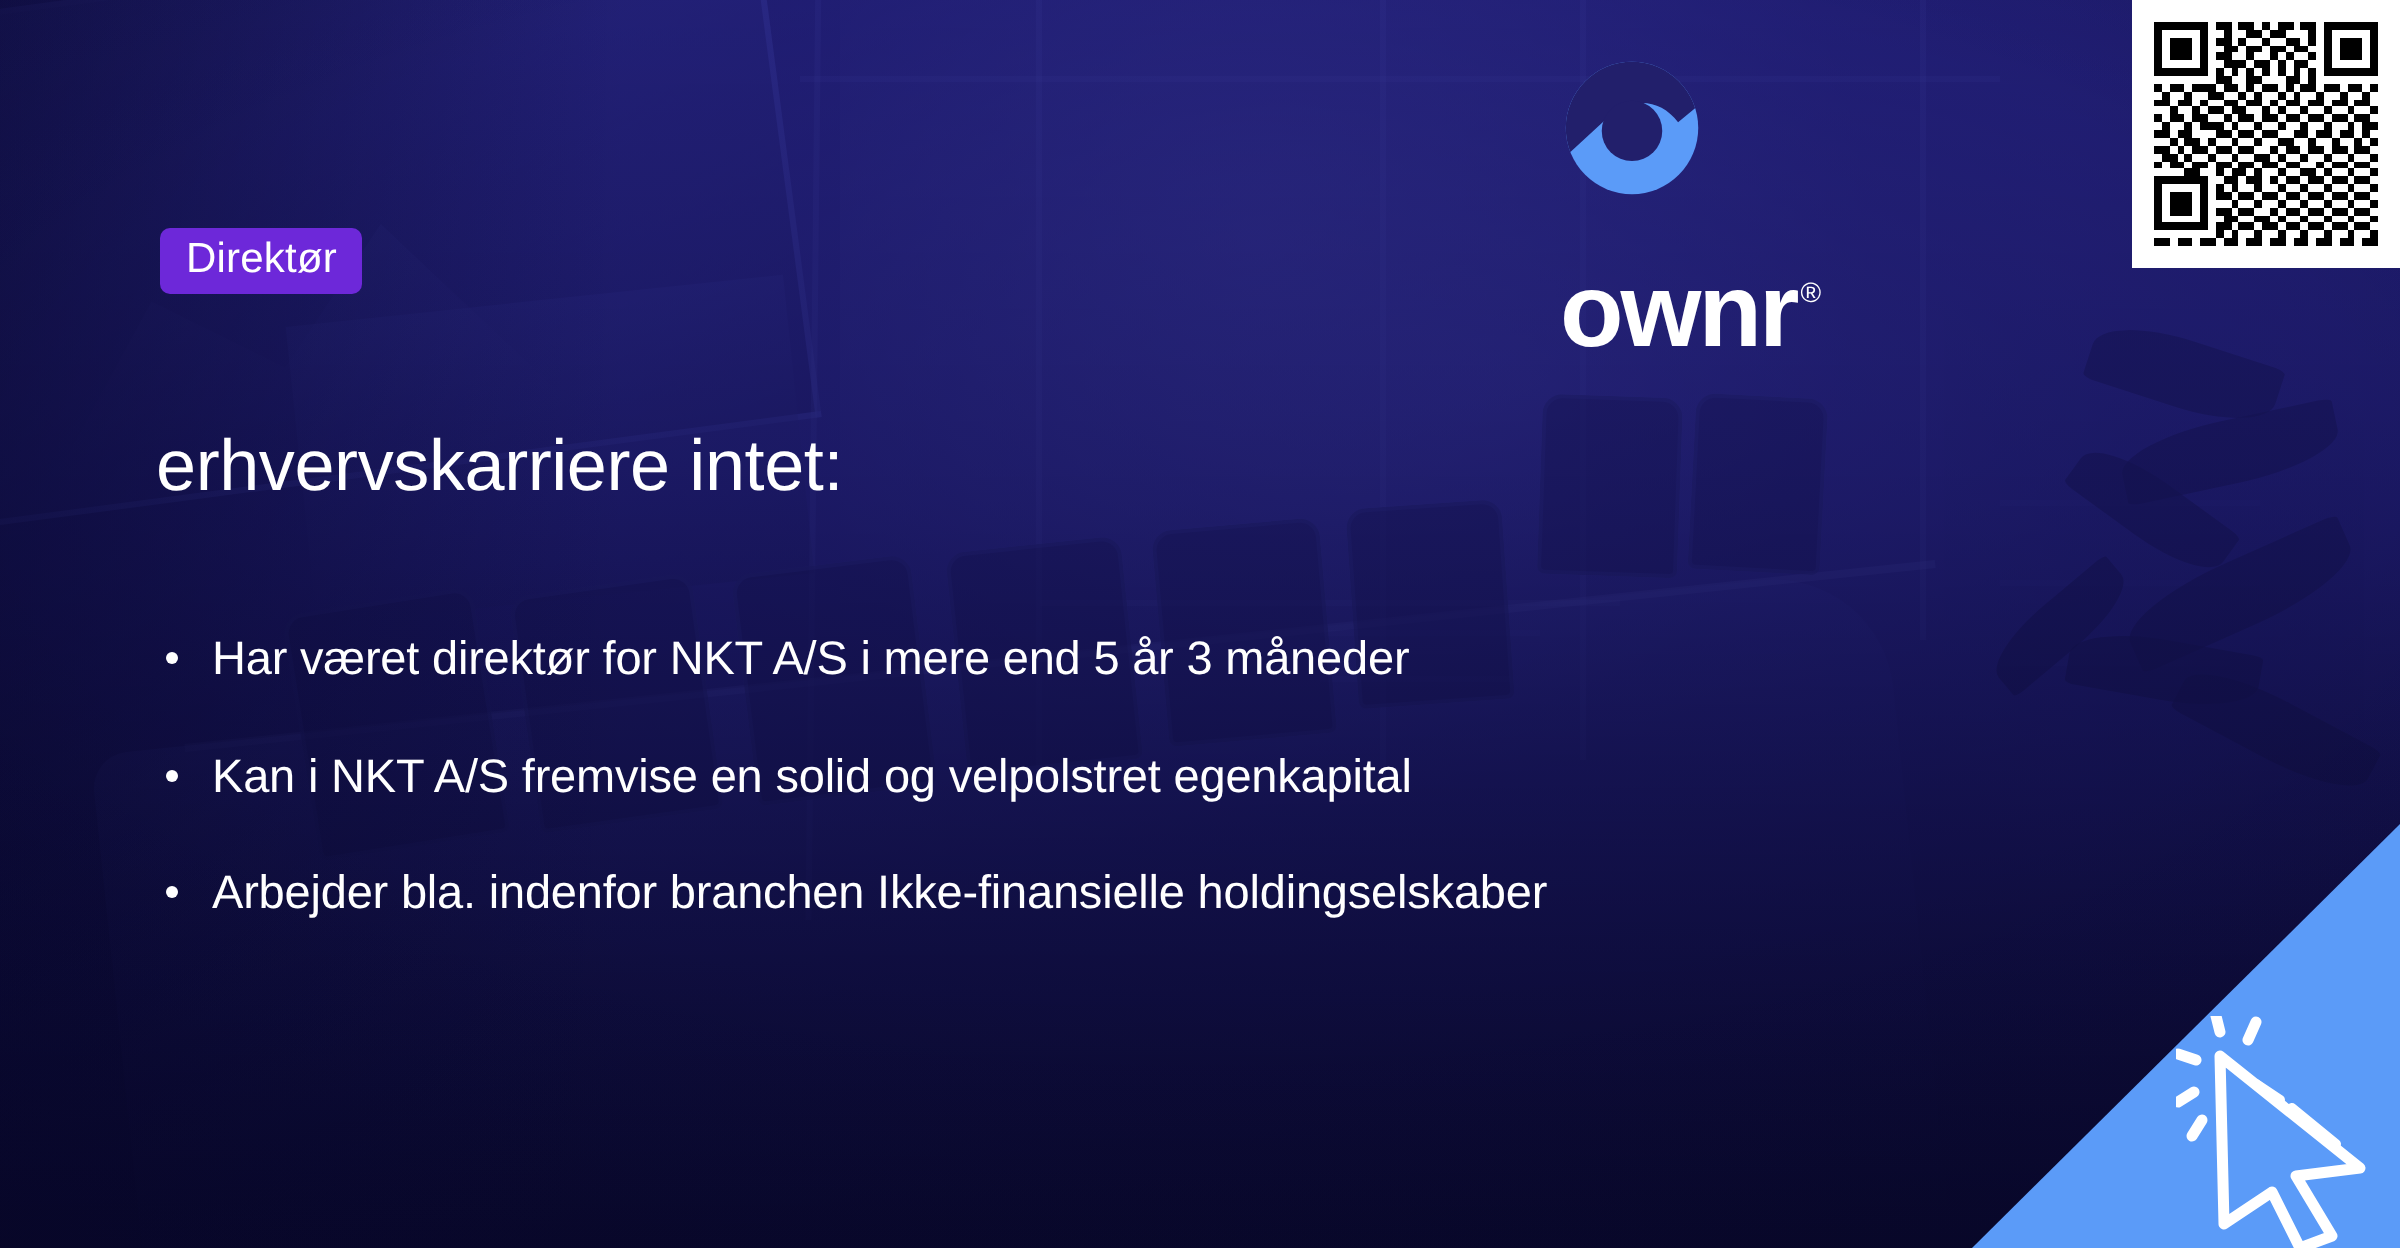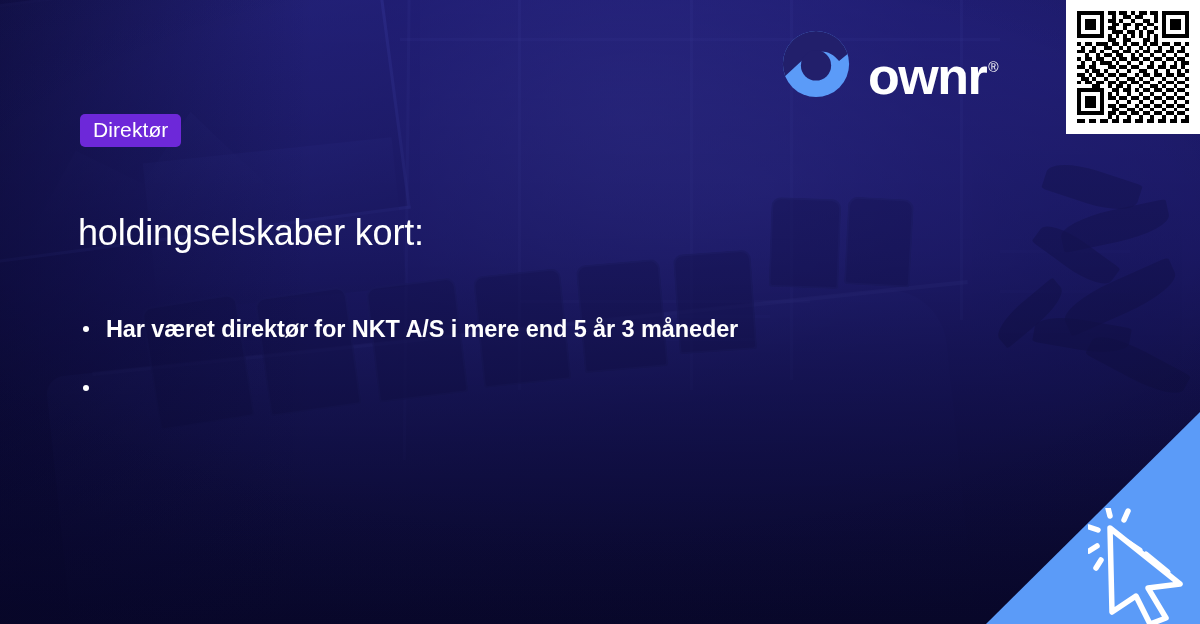--- a/index.html
+++ b/index.html
@@ -222,21 +222,21 @@
     left: 80px;
     top: 312px;
     width: 900px;
   }
   .bullet {
     position: relative;
     padding-left: 26px;
     margin-bottom: 23px;
     color: #ffffff;
     font-size: 23.5px;
-    font-weight: bold;
+    font-weight: normal;
     line-height: 1.52;
     letter-spacing: -.1px;
   }
   .bullet:last-child { margin-bottom: 0; }
   .bullet .dot {
     position: absolute;
     left: 3px;
     top: 14px;
     width: 6px;
     height: 6px;
@@ -244,22 +244,23 @@
     background: #ffffff;
   }
   .bullet .line2 { display: block; }
 
   
   .logo {
     position: absolute;
     left: 780px;
     top: 28px;
     display: flex;
-    align-items: flex-end;
-    gap: 16px;
+    align-items: flex-start;
+    gap: 28px;
+    flex-direction: column;
   }
   .logo-mark { width: 72px; height: 72px; display: block; }
   .logo-word {
     color: #ffffff;
     font-size: 52px;
     font-weight: bold;
     line-height: 1;
     letter-spacing: -1.5px;
     position: relative;
     top: 2px;
@@ -359,29 +360,34 @@
 
     <div class="grade"></div>
     <div class="grade2"></div>
     <div class="vignette"></div>
   </div>
 
   <div class="content">
 
     <div class="badge">Direktør</div>
 
-    <div class="subtitle">holdingselskaber kort:</div>
+    <div class="subtitle">erhvervskarriere intet:</div>
 
     <div class="bullets">
       <div class="bullet">
         <span class="dot"></span>
         <span>Har været direktør for NKT A/S i mere end 5 år 3 måneder</span>
       </div>
       <div class="bullet">
         <span class="dot"></span>
+        <span>Kan i NKT A/S fremvise en solid og velpolstret egenkapital</span>
+      </div>
+      <div class="bullet">
+        <span class="dot"></span>
+        <span>Arbejder bla. indenfor branchen Ikke-finansielle holdingselskaber</span>
       </div>
     </div>
 
     <div class="logo">
       <svg class="logo-mark" viewBox="0 0 100 100">
         <defs>
           <clipPath id="diskClip">
               <circle cx="50" cy="50" r="46"></circle>
             </clipPath>
         </defs>

